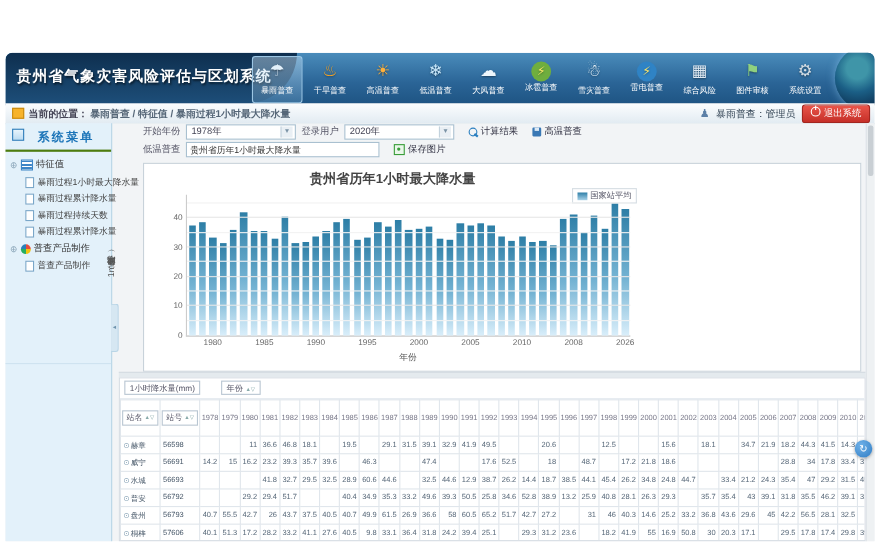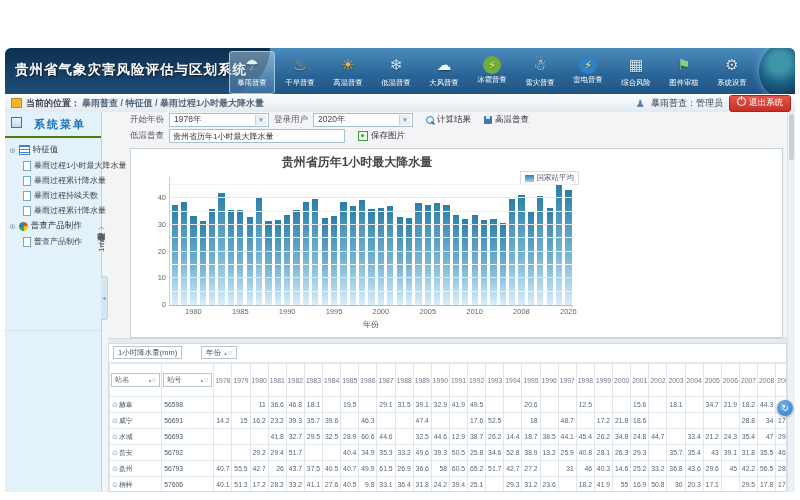--- a/index.html
+++ b/index.html
@@ -96,21 +96,21 @@
   .hgap{position:absolute;left:0;right:0;top:226px;height:4px;background:#e4eaee;border-top:1px solid #d4dce2;}
 
   
   .table-zone{position:absolute;left:0;right:0;top:231px;bottom:0;background:#fff;border:1px solid #d6dde4;overflow:hidden;}
   .filter-row{position:relative;height:18px;border-bottom:1px solid #e2e8ee;}
   .fbox{position:absolute;top:2px;height:11px;line-height:11px;border:1px solid #b9c6d2;background:#fff;font-size:7.5px;color:#556;padding:0 4px;cursor:pointer;white-space:nowrap;}
   .fbox .arr{font-size:5px;color:#8aa;}
   .grid-table{border-collapse:collapse;table-layout:fixed;}
   .grid-table th,.grid-table td{border:1px solid #e0e6ec;overflow:hidden;white-space:nowrap;font-weight:normal;}
   .grid-table thead th{height:30px;font-size:6.8px;color:#778;text-align:center;}
-  .sortbox{display:inline-flex;align-items:center;gap:18px;border:1px solid #b9c6d2;padding:1px 3px;font-size:7.2px;color:#556;cursor:pointer;}
+  .sortbox{display:inline-flex;align-items:center;gap:2px;border:1px solid #b9c6d2;padding:1px 3px;font-size:7.2px;color:#556;cursor:pointer;}
   .sortbox .arr{font-size:5px;color:#8aa;}
   .grid-table tbody tr{height:16px;}
   .grid-table tbody td{font-size:6.8px;color:#567;text-align:right;padding-right:2px;}
   .grid-table td.cname{text-align:left;padding-left:2px;color:#456;}
   .row-exp{color:#8aa5b8;font-size:7px;margin-right:1px;}
 
   
   .vscroll{position:absolute;right:0;top:0;width:7px;bottom:0;background:#eef1f3;border-left:1px solid #dde2e6;}
   .vthumb{position:absolute;left:1px;top:2px;width:5px;height:46px;background:#c9cfd4;border-radius:2px;}
   .float-btn{position:absolute;right:2px;top:288px;width:16px;height:16px;border-radius:50%;background:radial-gradient(circle at 35% 30%,#6fb1e8,#2f7cc4);color:#fff;font-size:9px;line-height:16px;text-align:center;box-shadow:0 1px 3px rgba(0,0,0,.35);cursor:pointer;}

